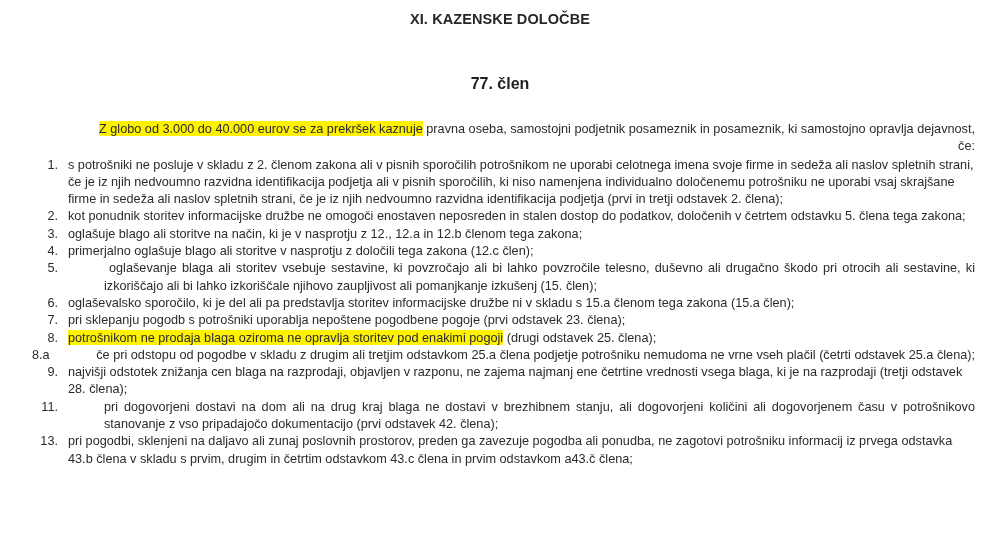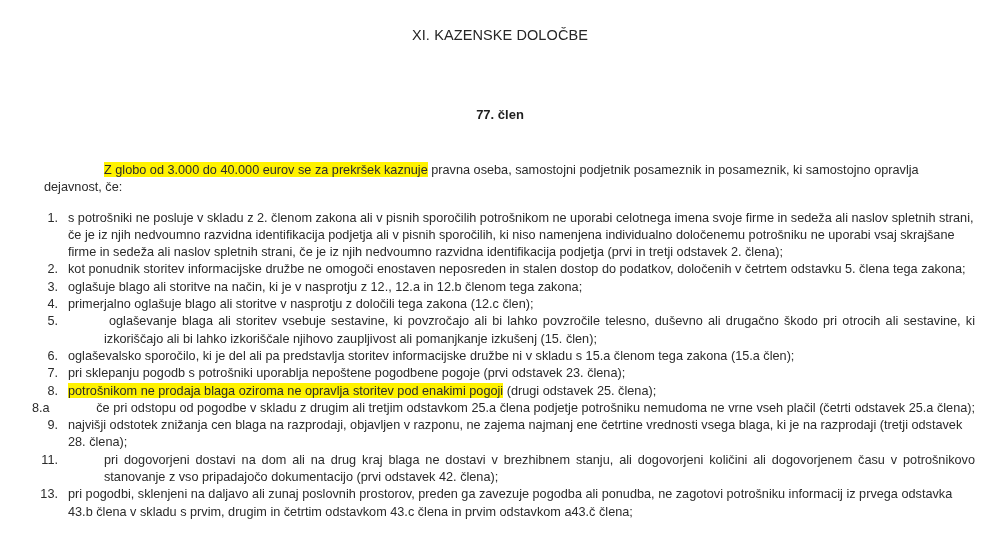--- a/index.html
+++ b/index.html
@@ -22,42 +22,42 @@
     width: 1000px;
     height: 541px;
     overflow: hidden;
     box-sizing: border-box;
     padding: 0;
   }
 
   .section-title {
     text-align: center;
     font-size: 14.5px;
-    font-weight: 400;
+    font-weight: 700;
     letter-spacing: 0.1px;
-    margin: 16px;
+    margin: 0;
     padding-top: 11px;
     color: #262626;
   }
 
   .article-heading {
     text-align: center;
-    font-size: 13px;
+    font-size: 16px;
     font-weight: bold;
     margin: 0;
     padding-top: 48px;
     color: #1f1f1f;
   }
 
   .intro {
-    margin: 12px;
+    margin: 0;
     padding: 28px 25px 0 32px;
     font-size: 12.7px;
     line-height: 17.3px;
-    text-align: left;
+    text-align: right;
     text-indent: 60px;
     color: #2b2b2b;
   }
 
   .hl {
     background-color: #fff200;
     box-decoration-break: clone;
     -webkit-box-decoration-break: clone;
     padding: 1px 0 0 0;
   }

